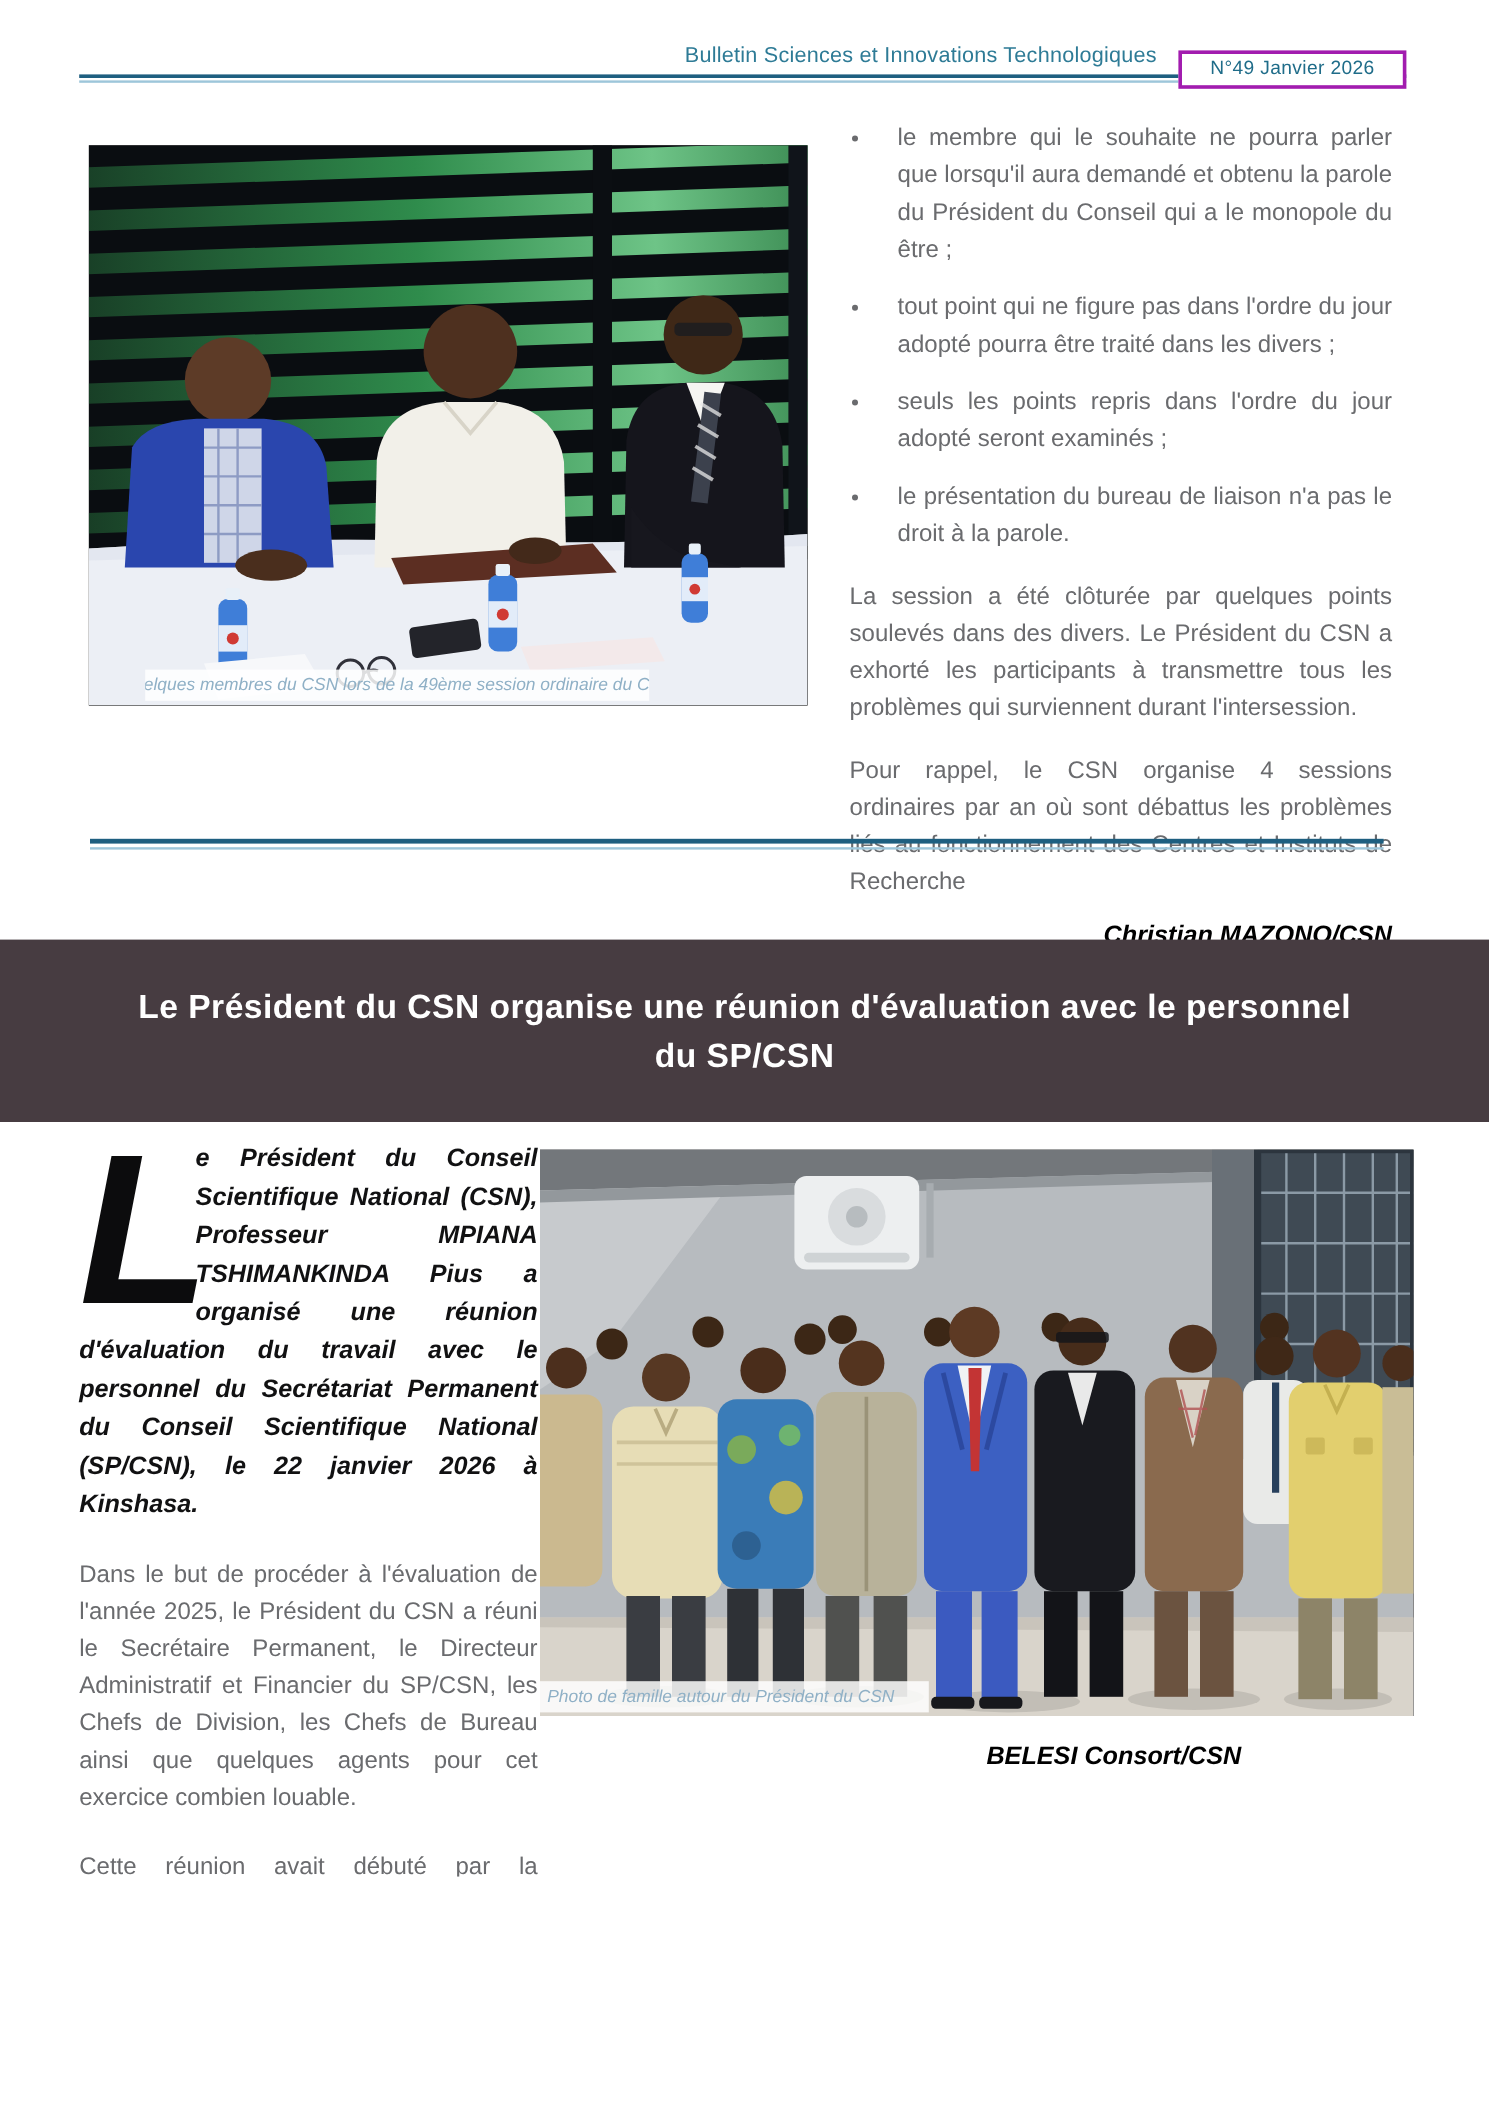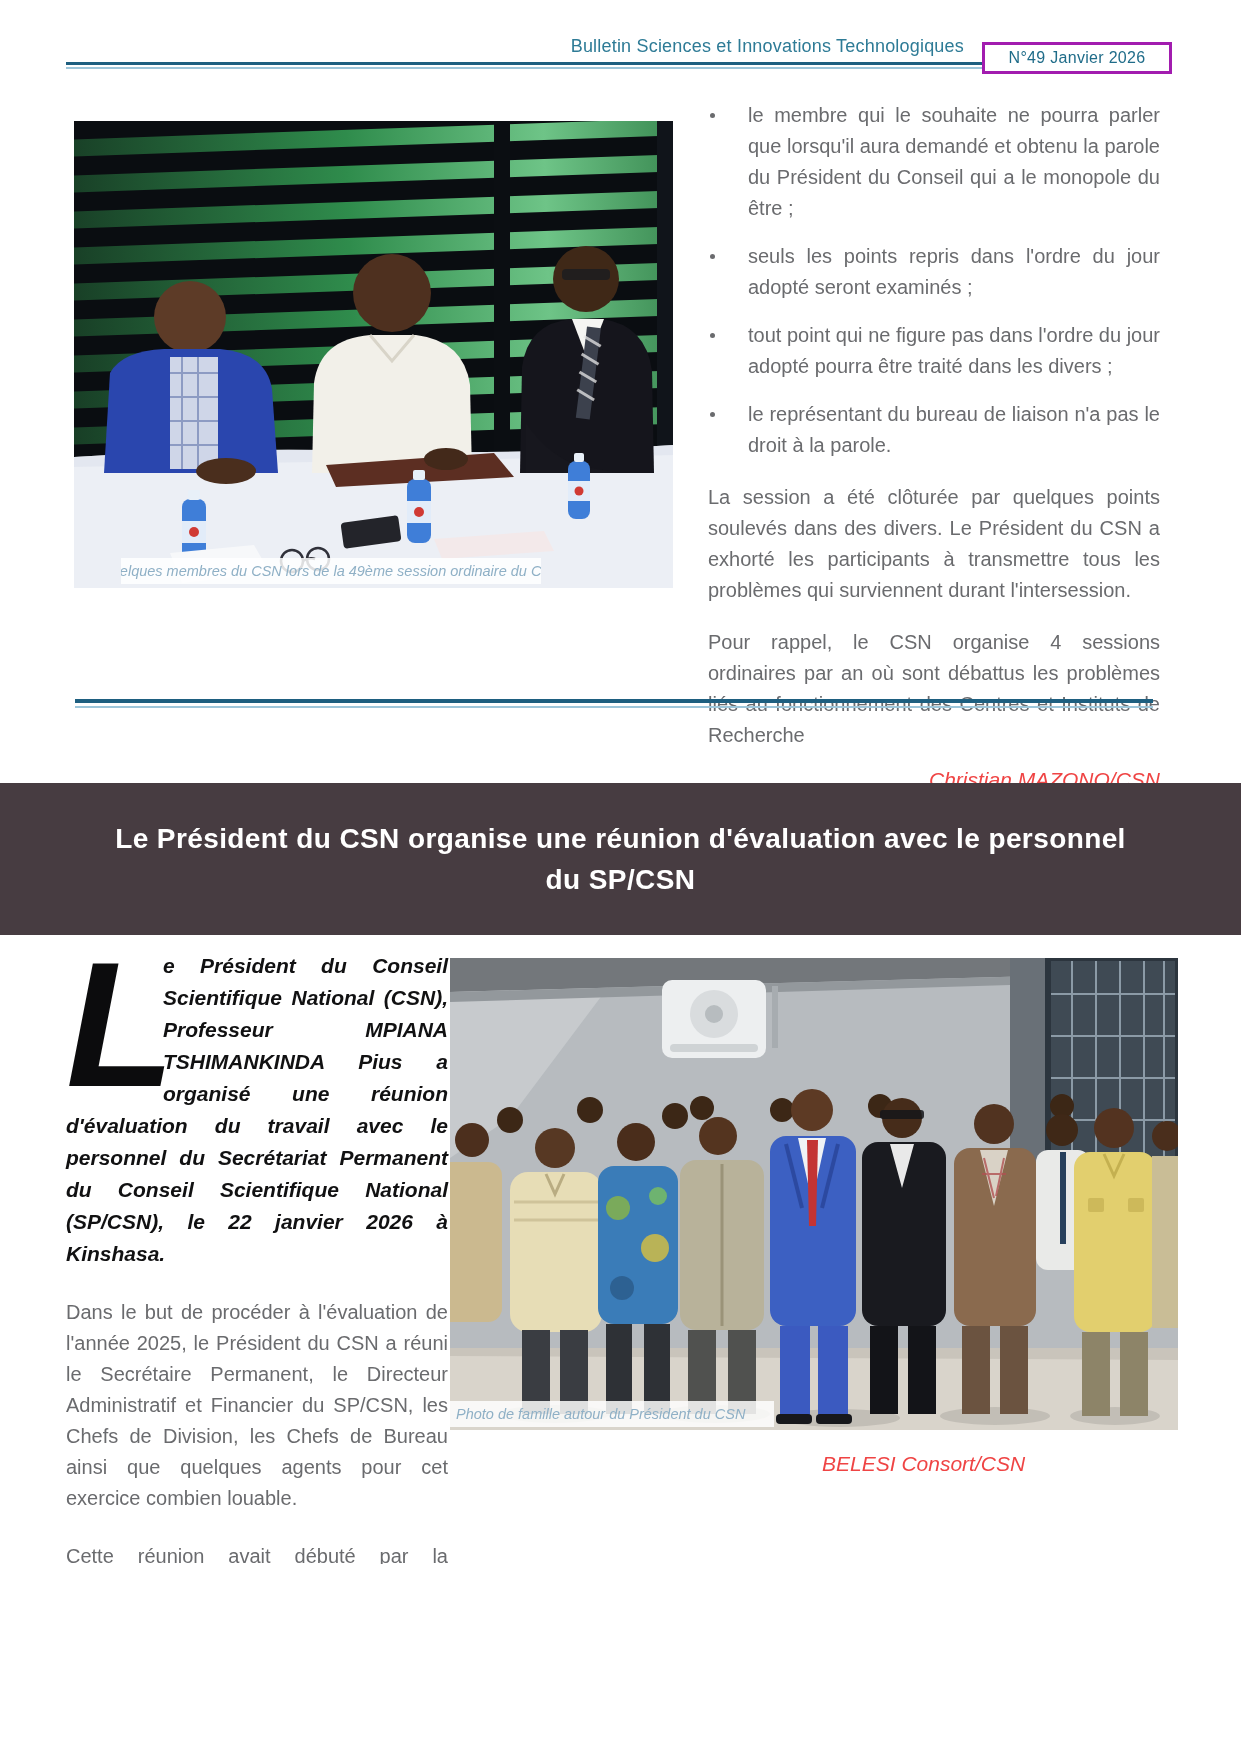--- a/index.html
+++ b/index.html
@@ -36,21 +36,21 @@
   .caption2{left:0;bottom:3px;width:318px;height:26px;padding-left:6px;text-align:right;}
   
   .body-par,.bullet-text{
     font-size:20px;line-height:31px;color:#6a6b6e;text-align:justify;margin:0;
   }
   .article1-col{position:absolute;left:708px;top:100px;width:452px;}
   .bullet-item{display:flex;margin-bottom:17px;}
   .bullet-dot{flex:0 0 5px;width:5px;height:5px;border-radius:50%;background:#6a6b6e;margin:13px 33px 0 2px;}
   .article1-col .body-par{margin-top:21px;}
   .signature{
-    font-size:21px;font-weight:400;font-style:italic;color:#ef4444;margin:0;
+    font-size:21px;font-weight:700;font-style:italic;color:#000000;margin:0;
   }
   .sig-right{margin-top:17px;text-align:right;}
   .mid-divider-dark{left:75px;top:699px;width:1078px;}
   .mid-divider-light{left:75px;top:706px;width:1078px;}
   
   .banner{
     position:absolute;left:0;top:783px;width:1241px;height:152px;background:#473c41;
     display:flex;align-items:center;justify-content:flex-end;
   }
   .banner h1{
@@ -197,29 +197,29 @@
     </div>
   </div>
 
   <div class="article1-col">
     <div class="bullet-item">
       <div class="bullet-dot"></div>
       <p class="bullet-text">le membre qui le souhaite ne pourra parler que lorsqu'il aura demandé et obtenu la parole du Président du Conseil qui a le monopole du être ;</p>
     </div>
     <div class="bullet-item">
       <div class="bullet-dot"></div>
-      <p class="bullet-text">seuls les points repris dans l'ordre du jour adopté seront examinés ;</p>
+      <p class="bullet-text">tout point qui ne figure pas dans l'ordre du jour adopté pourra être traité dans les divers ;</p>
     </div>
     <div class="bullet-item">
       <div class="bullet-dot"></div>
-      <p class="bullet-text">tout point qui ne figure pas dans l'ordre du jour adopté pourra être traité dans les divers ;</p>
+      <p class="bullet-text">seuls les points repris dans l'ordre du jour adopté seront examinés ;</p>
     </div>
     <div class="bullet-item">
       <div class="bullet-dot"></div>
-      <p class="bullet-text">le représentant du bureau de liaison n'a pas le droit à la parole.</p>
+      <p class="bullet-text">le présentation du bureau de liaison n'a pas le droit à la parole.</p>
     </div>
     <p class="body-par">La session a été clôturée par quelques points soulevés dans des divers. Le Président du CSN a exhorté les participants à transmettre  tous les problèmes qui surviennent durant l'intersession.</p>
     <p class="body-par">Pour rappel, le CSN organise 4 sessions ordinaires par an où sont débattus les problèmes liés au fonctionnement des Centres et Instituts de Recherche</p>
     <p class="signature sig-right">Christian MAZONO/CSN</p>
   </div>
 
   <div class="rule-dark mid-divider-dark"></div>
   <div class="rule-light mid-divider-light"></div>
 
   <div class="banner">

